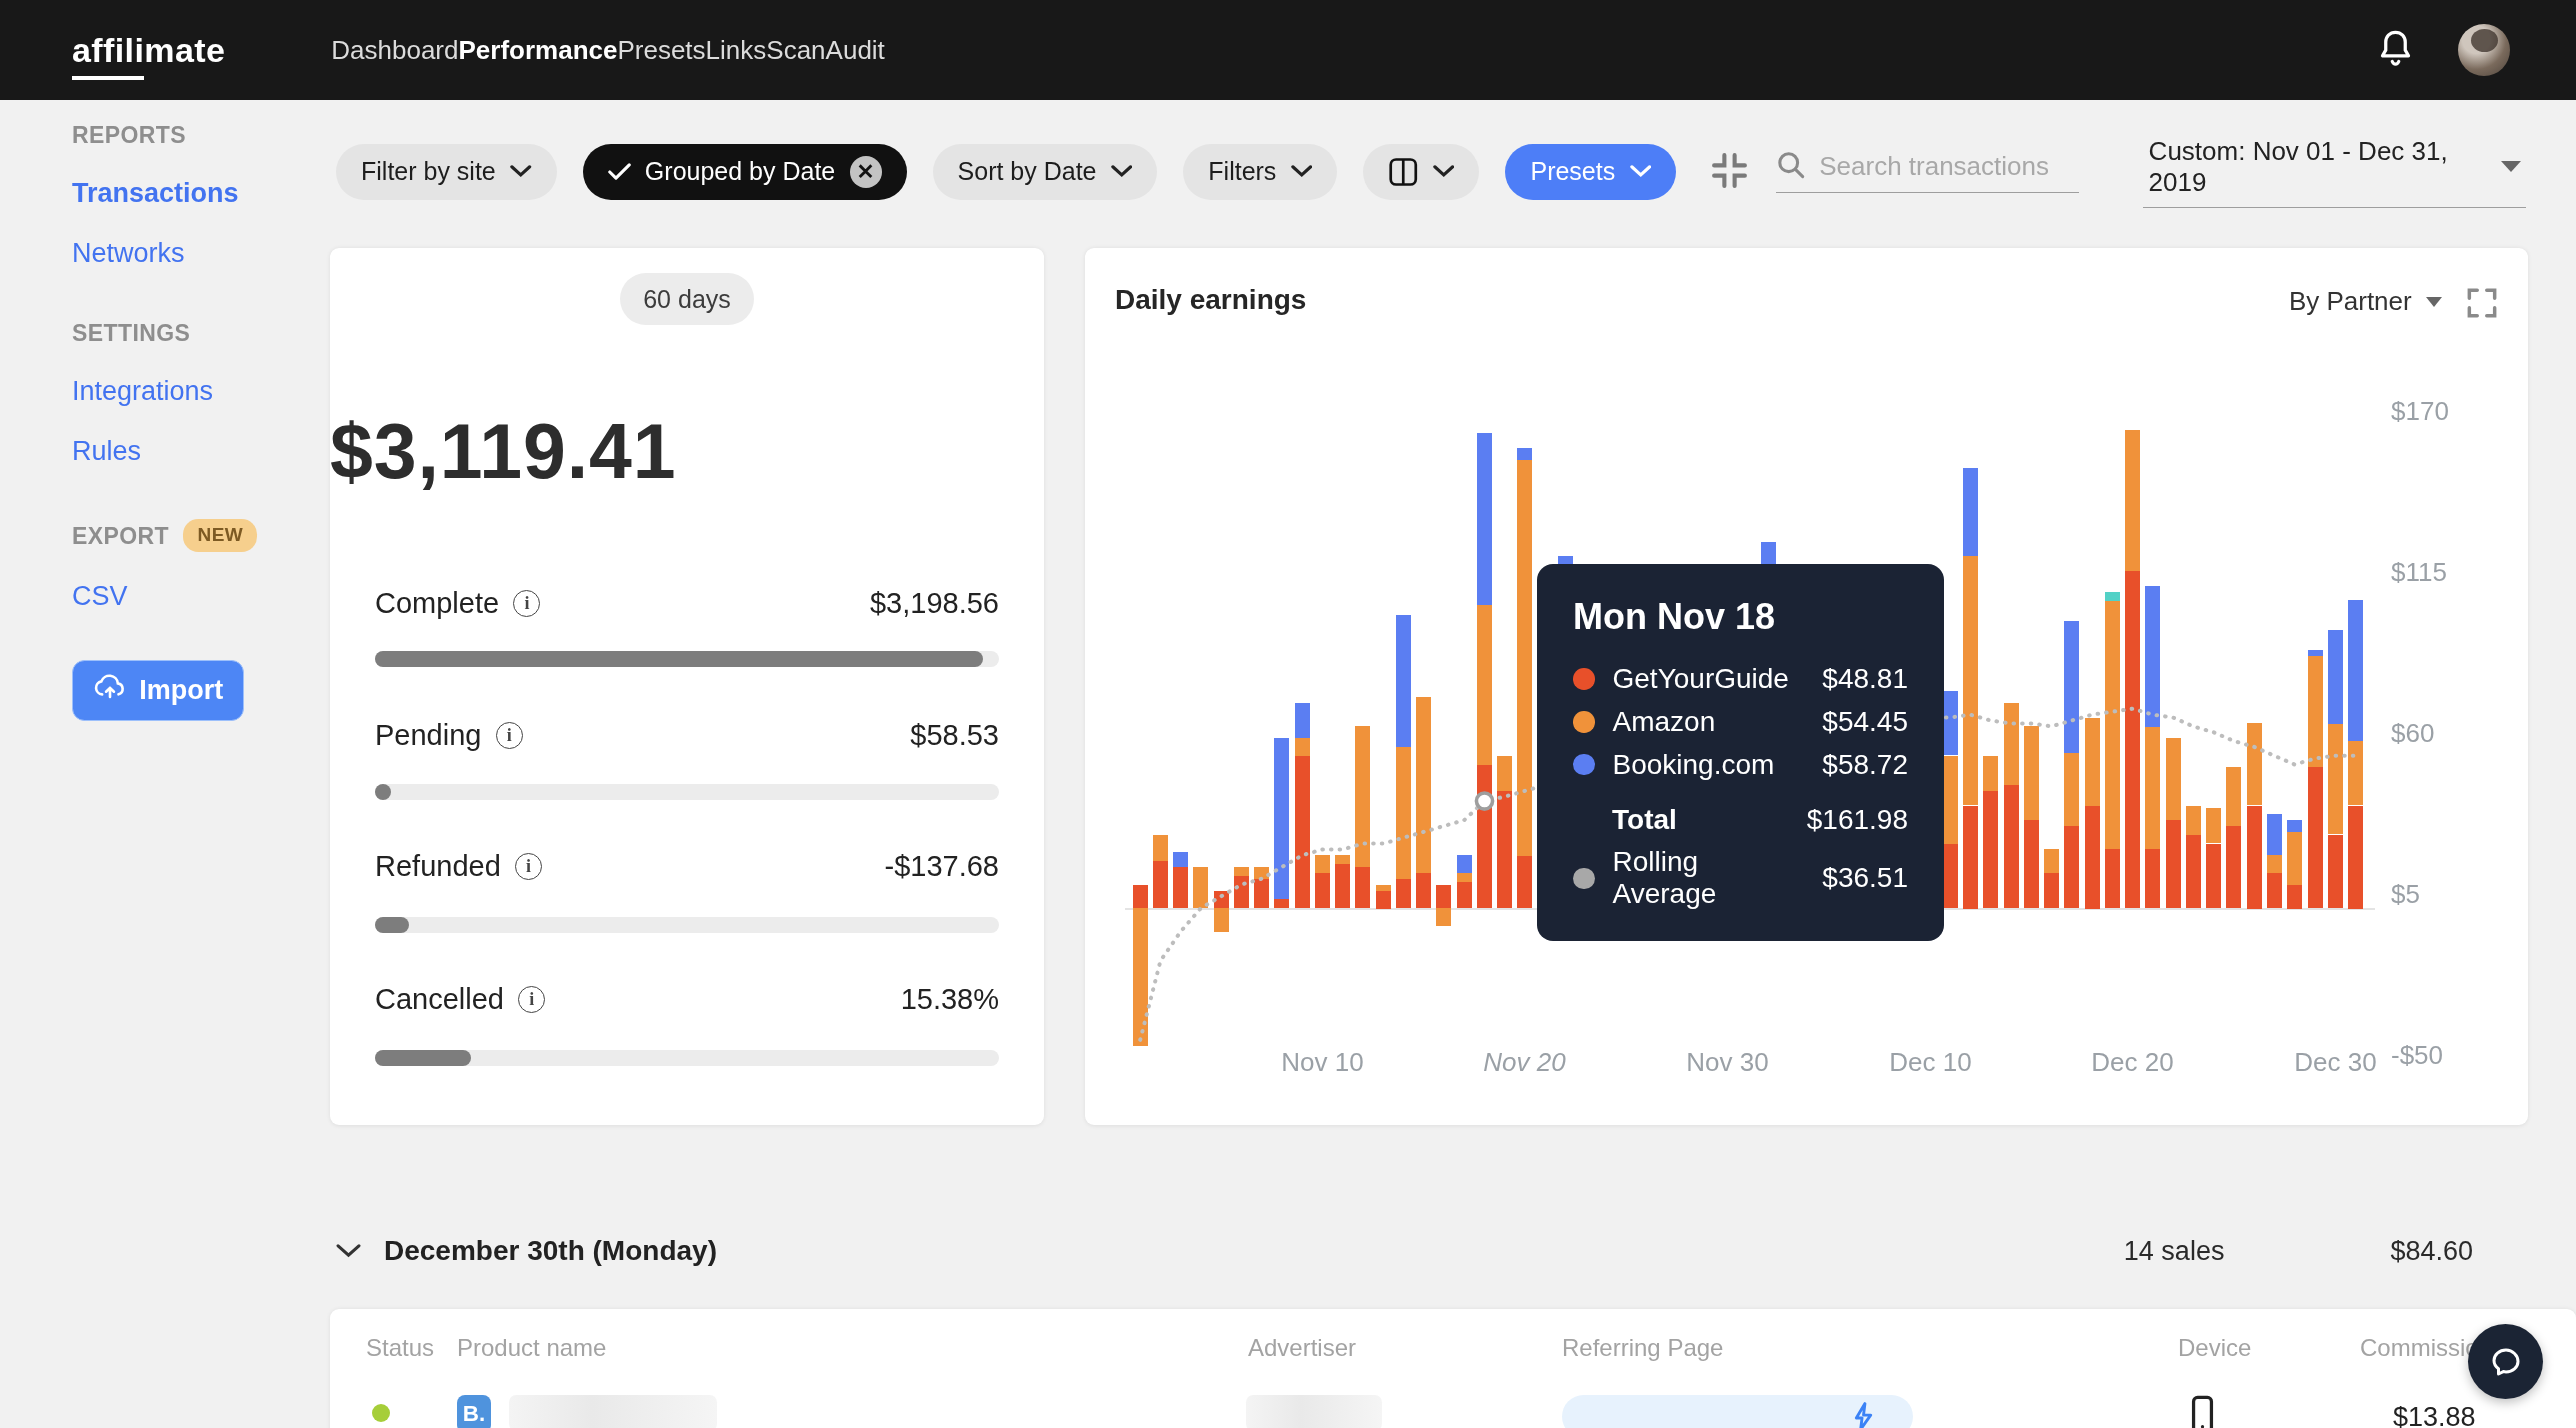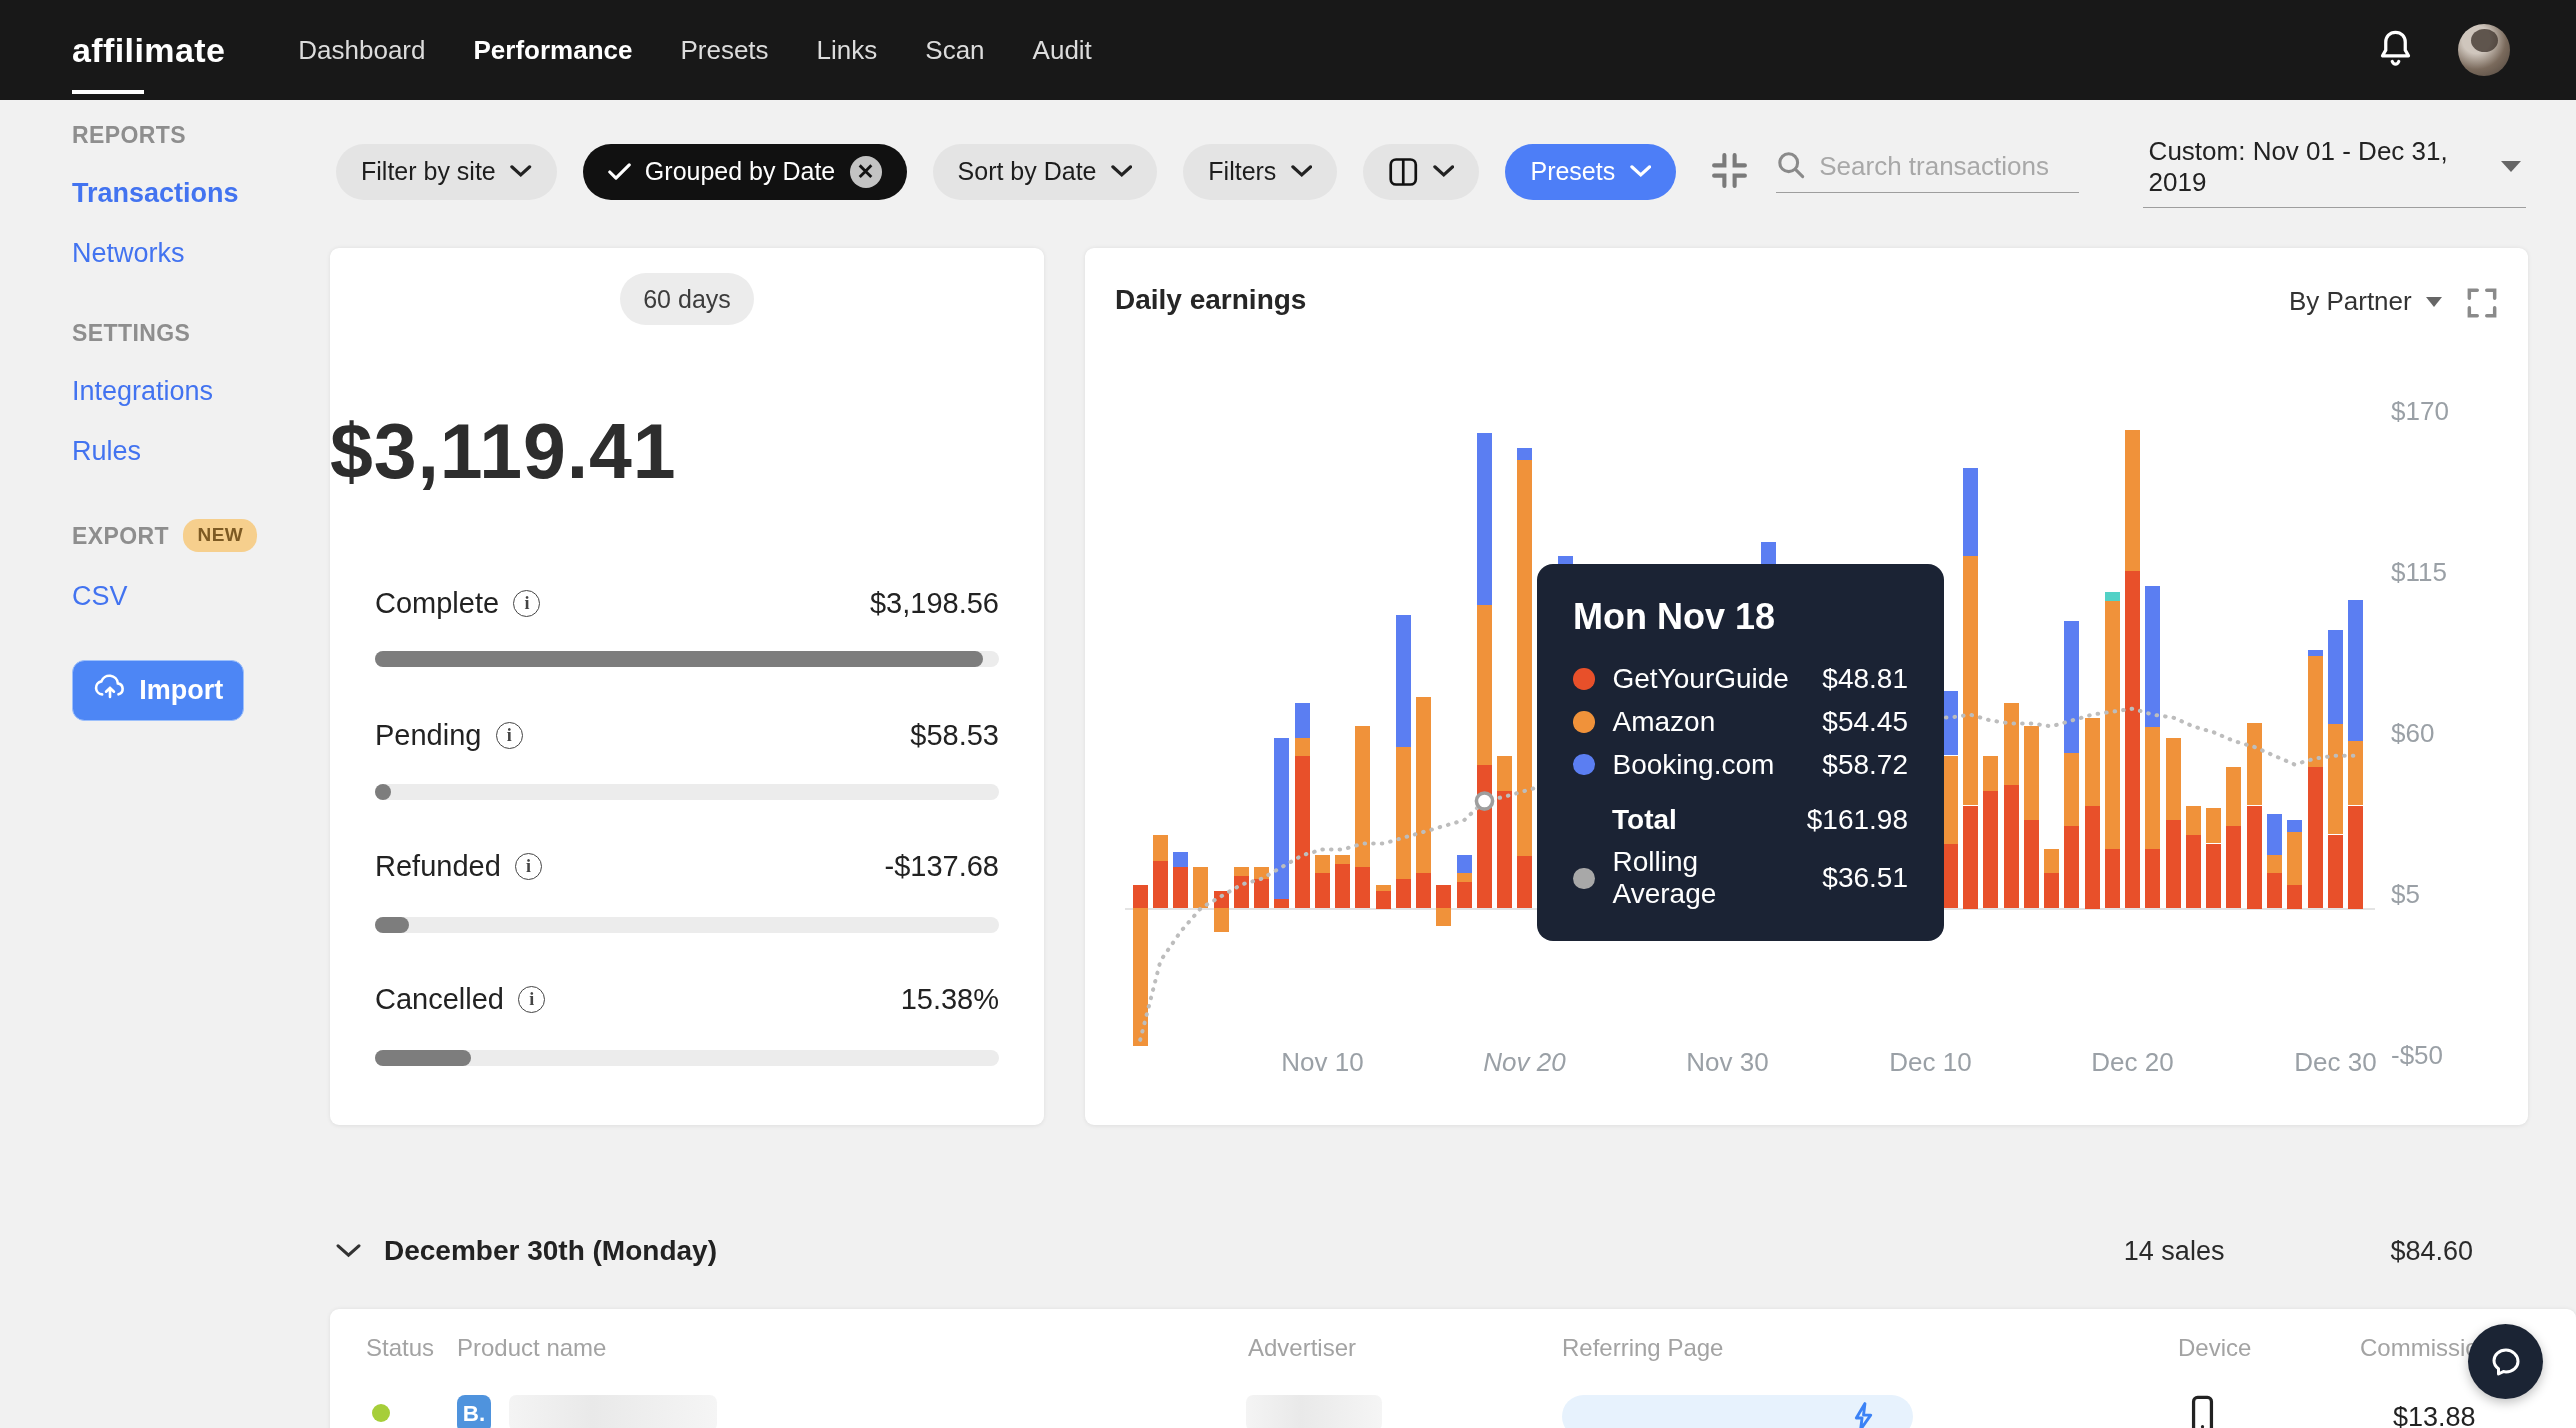--- a/index.html
+++ b/index.html
@@ -3,22 +3,22 @@
 <meta charset="utf-8">
 <style>
   * { margin:0; padding:0; box-sizing:border-box; }
   html,body { width:2576px; height:1429px; overflow:hidden; }
   body { background:#f1f1f1; font-family:"Liberation Sans", sans-serif; color:#222; position:relative; }
 
   
   .topnav { position:absolute; top:0; left:0; width:100%; height:100px; background:#181818;
             display:flex; align-items:center; }
   .logo { margin-left:72px; font-size:34px; font-weight:800; color:#fff; letter-spacing:0.4px; }
-  .logo .u { border-bottom:4.5px solid #fff; padding-bottom:21px; }
-  .navitems { display:flex; gap:48px; margin-left:73px; }
+  .logo .u { border-bottom:4.5px solid #fff; padding-bottom:7px; }
+  .navitems { display:flex; margin-left:106px; }
   .navitem { font-size:26px; color:#dcdcdc; cursor:pointer; }
   .navitem.active { color:#fff; font-weight:700; }
   .nav-right { margin-left:auto; margin-right:66px; display:flex; align-items:center; gap:43px; }
   .avatar { width:52px; height:52px; border-radius:50%;
             background:radial-gradient(circle at 35% 30%, #cfc6bd 0 28%, #7a6a5c 60%, #4c423a 100%); overflow:hidden; position:relative;}
   .avatar::after{content:"";position:absolute;left:12.5px;top:5.4px;width:27px;height:23px;border-radius:50%;background:#3a2f28;opacity:.75;}
 
   
   .sidebar { position:absolute; top:100px; left:0; width:330px; padding-left:72px; }
   .side-h { font-size:23px; font-weight:700; color:#8e8e8e; letter-spacing:0.4px; }

